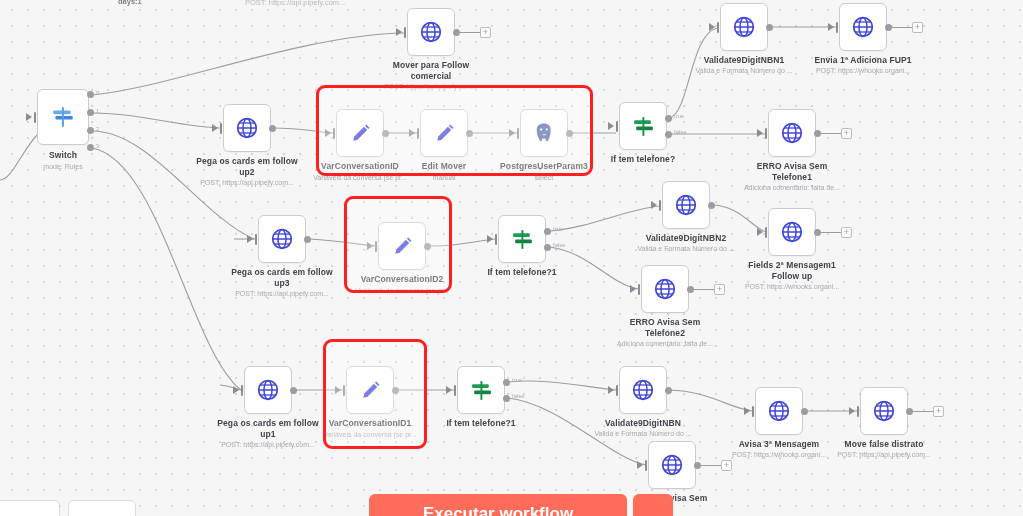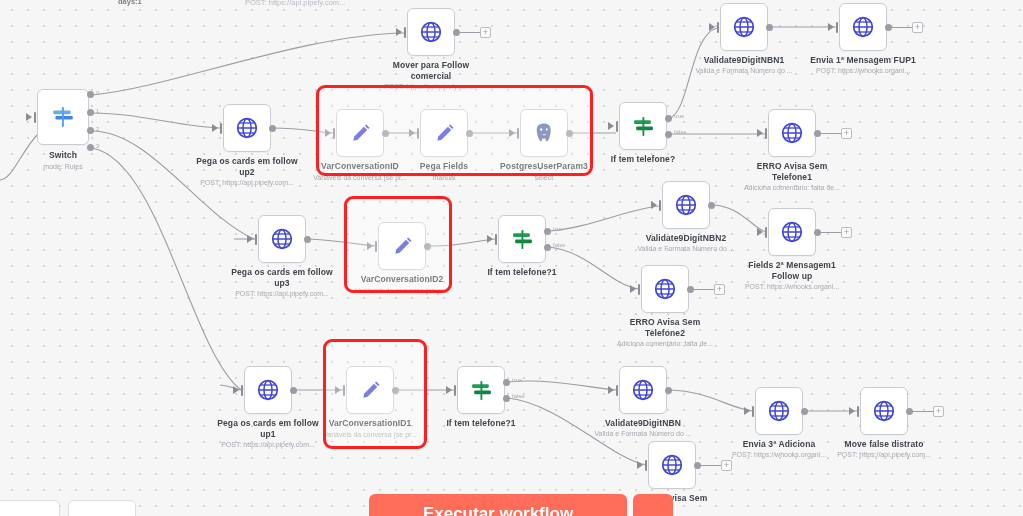--- a/index.html
+++ b/index.html
@@ -222,21 +222,21 @@
   <div class="node" style="left:444px; top:133px;">
     <div class="box">
       <svg width="23" height="23" viewBox="0 0 24 24">
         <path d="M4.5 19.5l1-4.4L15.6 5.0l3.4 3.4L8.9 18.5z" fill="#3f45d8"></path>
         <path d="M16.6 4.0l1.4-1.4 3.4 3.4-1.4 1.4z" fill="#3f45d8"></path>
       </svg>
     </div>
     <div class="in-bar" style="left:-27px; top:-5.5px;"></div>
     <div class="in-arrow" style="left:-35px; top:-4px;"></div>
     <div class="port" style="left:22px; top:-3.5px;"></div>
-    <div class="title">Pega Fields</div>
+    <div class="title">Edit Mover</div>
     <div class="sub l1" style="top:40px;">manual</div>
   </div>
 
   <div class="node" style="left:544px; top:133px;">
     <div class="box">
       <svg width="24" height="24" viewBox="0 0 24 24">
         <path d="M12 2.6c-4.6 0-7.3 2.1-7.3 6.2 0 3.6 1.2 7.6 2.6 10 .7 1.2 1.7 1.8 2.4 1.1.4-.4.5-1.3.5-2.4 1 .2 2.2.2 3.2 0 .1 1.3.3 2.3.9 2.6.9.4 1.9-.5 2.5-1.9 1.2-2.7 1.9-6.1 1.9-9 0-4.5-2.6-6.6-6.7-6.6z" fill="#5a6ea8"></path>
         <ellipse cx="9.2" cy="8.6" rx="1.1" ry="1.4" fill="#fff"></ellipse>
         <ellipse cx="14.8" cy="8.4" rx="0.9" ry="1.2" fill="#fff"></ellipse>
         <path d="M10.6 13.4c1 .5 2.2.5 3.2 0" stroke="#fff" stroke-width="0.9" fill="none"></path>
@@ -291,21 +291,21 @@
         <line x1="2.8" y1="12" x2="21.2" y2="12" stroke="#3f45d8" stroke-width="1.5"></line>
         <line x1="4.4" y1="7" x2="19.6" y2="7" stroke="#3f45d8" stroke-width="1.3"></line>
         <line x1="4.4" y1="17" x2="19.6" y2="17" stroke="#3f45d8" stroke-width="1.3"></line>
       </svg>
     </div>
     <div class="in-bar" style="left:-27px; top:-5.5px;"></div>
     <div class="in-arrow" style="left:-35px; top:-4px;"></div>
     <div class="port" style="left:22px; top:-3.5px;"></div>
     <div class="stub" style="left:29px; top:0px; width:20px;"></div>
     <div class="plus" style="left:49px; top:-5px;">+</div>
-    <div class="title">Envia 1ª Mensagem FUP1</div>
+    <div class="title">Envia 1ª Adiciona FUP1</div>
     <div class="sub l1" style="top:39px;">POST: https://whooks.organi...</div>
   </div>
 
   <div class="node" style="left:792px; top:133px;">
     <div class="box">
       <svg width="24" height="24" viewBox="0 0 24 24">
         <circle cx="12" cy="12" r="9.3" fill="none" stroke="#3f45d8" stroke-width="1.7"></circle>
         <ellipse cx="12" cy="12" rx="4" ry="9.3" fill="none" stroke="#3f45d8" stroke-width="1.5"></ellipse>
         <line x1="2.8" y1="12" x2="21.2" y2="12" stroke="#3f45d8" stroke-width="1.5"></line>
         <line x1="4.4" y1="7" x2="19.6" y2="7" stroke="#3f45d8" stroke-width="1.3"></line>
@@ -500,21 +500,21 @@
         <circle cx="12" cy="12" r="9.3" fill="none" stroke="#3f45d8" stroke-width="1.7"></circle>
         <ellipse cx="12" cy="12" rx="4" ry="9.3" fill="none" stroke="#3f45d8" stroke-width="1.5"></ellipse>
         <line x1="2.8" y1="12" x2="21.2" y2="12" stroke="#3f45d8" stroke-width="1.5"></line>
         <line x1="4.4" y1="7" x2="19.6" y2="7" stroke="#3f45d8" stroke-width="1.3"></line>
         <line x1="4.4" y1="17" x2="19.6" y2="17" stroke="#3f45d8" stroke-width="1.3"></line>
       </svg>
     </div>
     <div class="in-bar" style="left:-27px; top:-5.5px;"></div>
     <div class="in-arrow" style="left:-35px; top:-4px;"></div>
     <div class="port" style="left:22px; top:-3.5px;"></div>
-    <div class="title">Envia 3ª Adiciona</div>
+    <div class="title">Avisa 3ª Mensagem</div>
     <div class="sub l1" style="top:39px;">POST: https://whooks.organi...</div>
   </div>
 
   <div class="node" style="left:884px; top:411px;">
     <div class="box">
       <svg width="24" height="24" viewBox="0 0 24 24">
         <circle cx="12" cy="12" r="9.3" fill="none" stroke="#3f45d8" stroke-width="1.7"></circle>
         <ellipse cx="12" cy="12" rx="4" ry="9.3" fill="none" stroke="#3f45d8" stroke-width="1.5"></ellipse>
         <line x1="2.8" y1="12" x2="21.2" y2="12" stroke="#3f45d8" stroke-width="1.5"></line>
         <line x1="4.4" y1="7" x2="19.6" y2="7" stroke="#3f45d8" stroke-width="1.3"></line>

